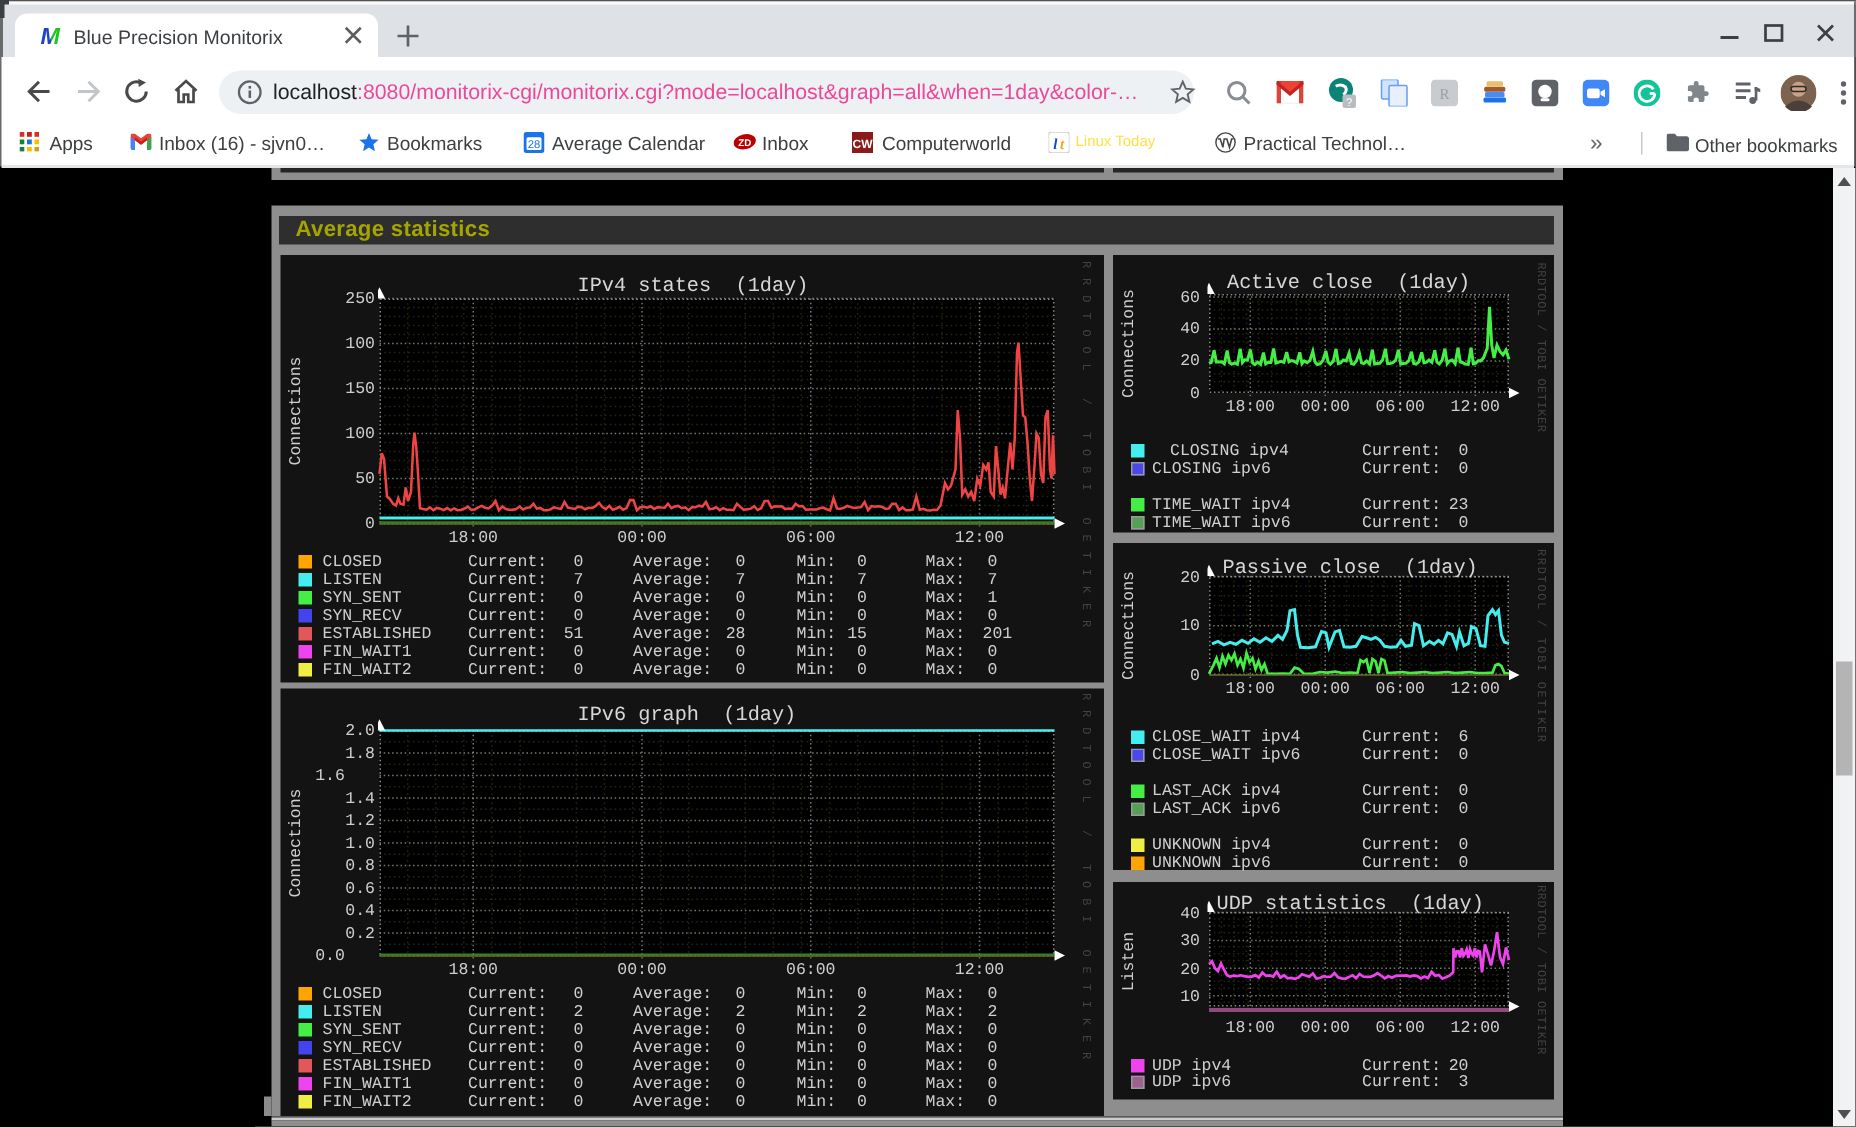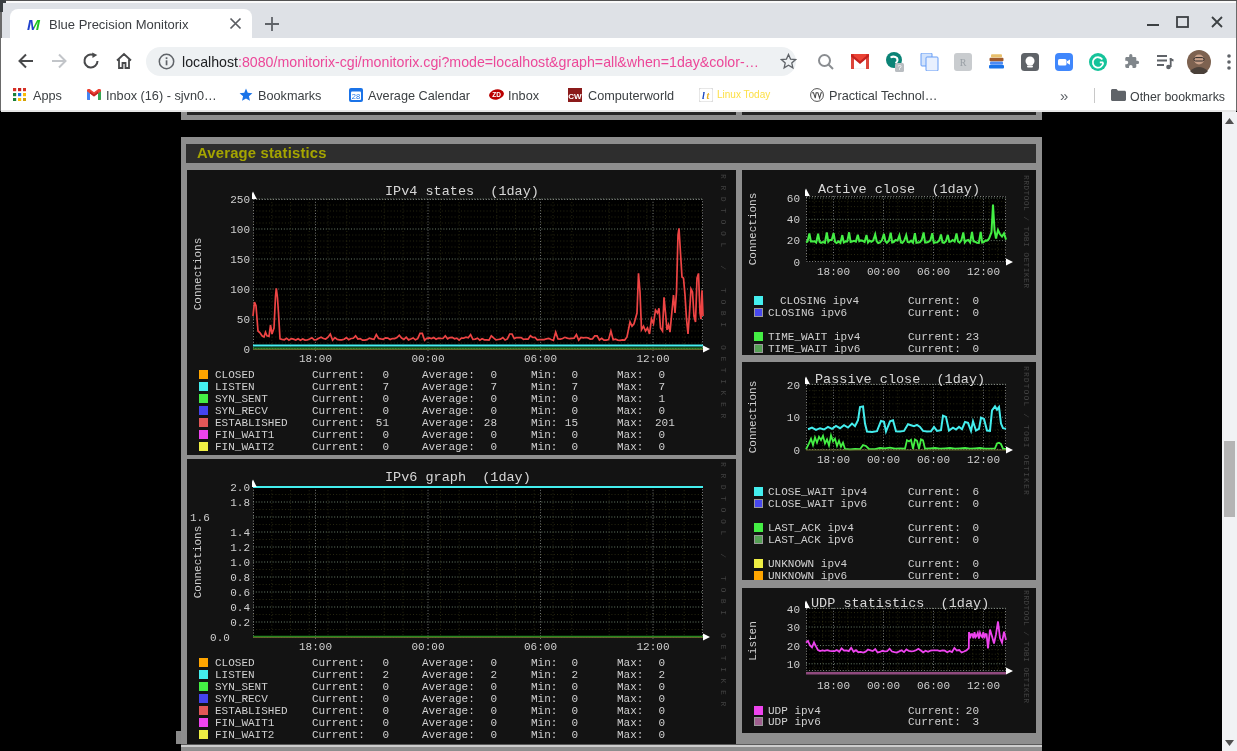--- a/index.html
+++ b/index.html
@@ -390,21 +390,21 @@
     <polyline fill="none" stroke="#44EEEE" stroke-width="1.8" points="0,9 450,9"></polyline>
     <polyline fill="none" stroke="#1f8a1f" stroke-width="1.2" points="0,158.3 450,158.3"></polyline>
     <polyline fill="none" stroke="#6a6a2c" stroke-width="1" points="0,159.4 450,159.4"></polyline>
     <polygon points="0,1.5 -3.8,9 3.8,9" fill="#ffffff"></polygon>
     <polygon points="457,159 450,155.5 450,162.5" fill="#ffffff"></polygon>
   </svg>
 <div style="position:absolute;left:385px;top:470px;font:13.5px 'Liberation Mono',monospace;color:#d7d7d7;white-space:pre;">IPv6 graph  (1day)</div>
 <div style="position:absolute;left:198px;top:562px;transform:translate(-50%,-50%) rotate(-90deg);font:11px 'Liberation Mono',monospace;color:#cfcfcf;white-space:nowrap;">Connections</div>
 <div style="position:absolute;left:190px;top:482px;width:60px;text-align:right;font:11px 'Liberation Mono',monospace;color:#cfcfcf;">2.0</div>
 <div style="position:absolute;left:190px;top:497px;width:60px;text-align:right;font:11px 'Liberation Mono',monospace;color:#cfcfcf;">1.8</div>
-<div style="position:absolute;left:190px;top:512px;width:60px;text-align:left;font:11px 'Liberation Mono',monospace;color:#cfcfcf;">1.6</div>
+<div style="position:absolute;left:190px;top:512px;width:60px;text-align:center;font:11px 'Liberation Mono',monospace;color:#cfcfcf;">1.6</div>
 <div style="position:absolute;left:190px;top:527px;width:60px;text-align:right;font:11px 'Liberation Mono',monospace;color:#cfcfcf;">1.4</div>
 <div style="position:absolute;left:190px;top:542px;width:60px;text-align:right;font:11px 'Liberation Mono',monospace;color:#cfcfcf;">1.2</div>
 <div style="position:absolute;left:190px;top:557px;width:60px;text-align:right;font:11px 'Liberation Mono',monospace;color:#cfcfcf;">1.0</div>
 <div style="position:absolute;left:190px;top:572px;width:60px;text-align:right;font:11px 'Liberation Mono',monospace;color:#cfcfcf;">0.8</div>
 <div style="position:absolute;left:190px;top:587px;width:60px;text-align:right;font:11px 'Liberation Mono',monospace;color:#cfcfcf;">0.6</div>
 <div style="position:absolute;left:190px;top:602px;width:60px;text-align:right;font:11px 'Liberation Mono',monospace;color:#cfcfcf;">0.4</div>
 <div style="position:absolute;left:190px;top:617px;width:60px;text-align:right;font:11px 'Liberation Mono',monospace;color:#cfcfcf;">0.2</div>
 <div style="position:absolute;left:190px;top:632px;width:60px;text-align:center;font:11px 'Liberation Mono',monospace;color:#cfcfcf;">0.0</div>
 <div style="position:absolute;left:290.5px;top:641px;width:50px;text-align:center;font:11px 'Liberation Mono',monospace;color:#cfcfcf;">18:00</div>
 <div style="position:absolute;left:403px;top:641px;width:50px;text-align:center;font:11px 'Liberation Mono',monospace;color:#cfcfcf;">00:00</div>

